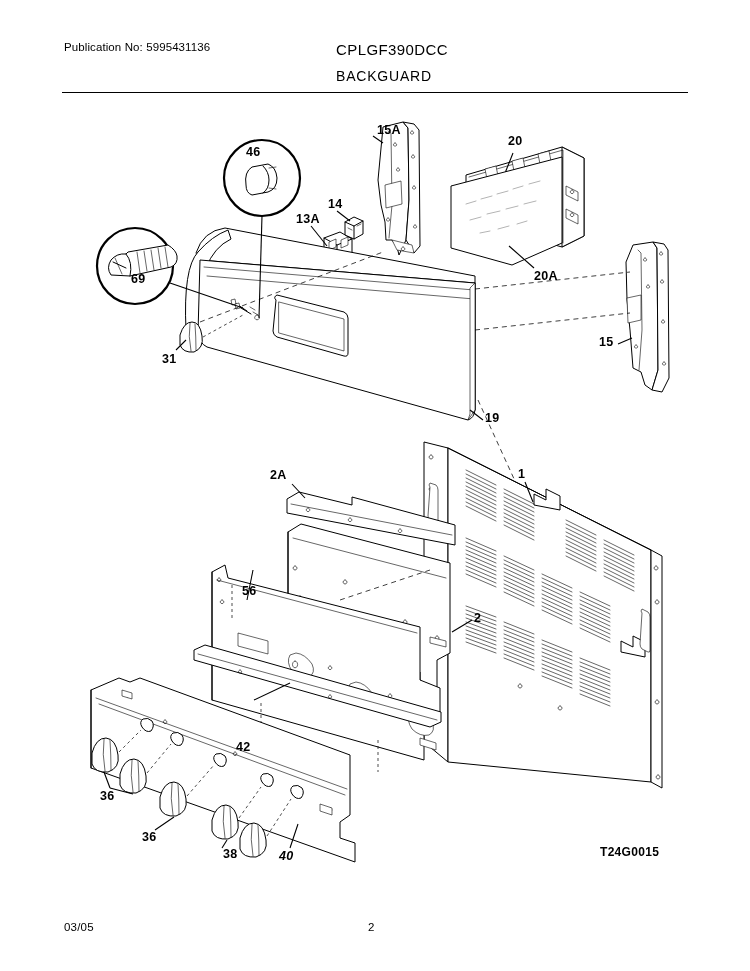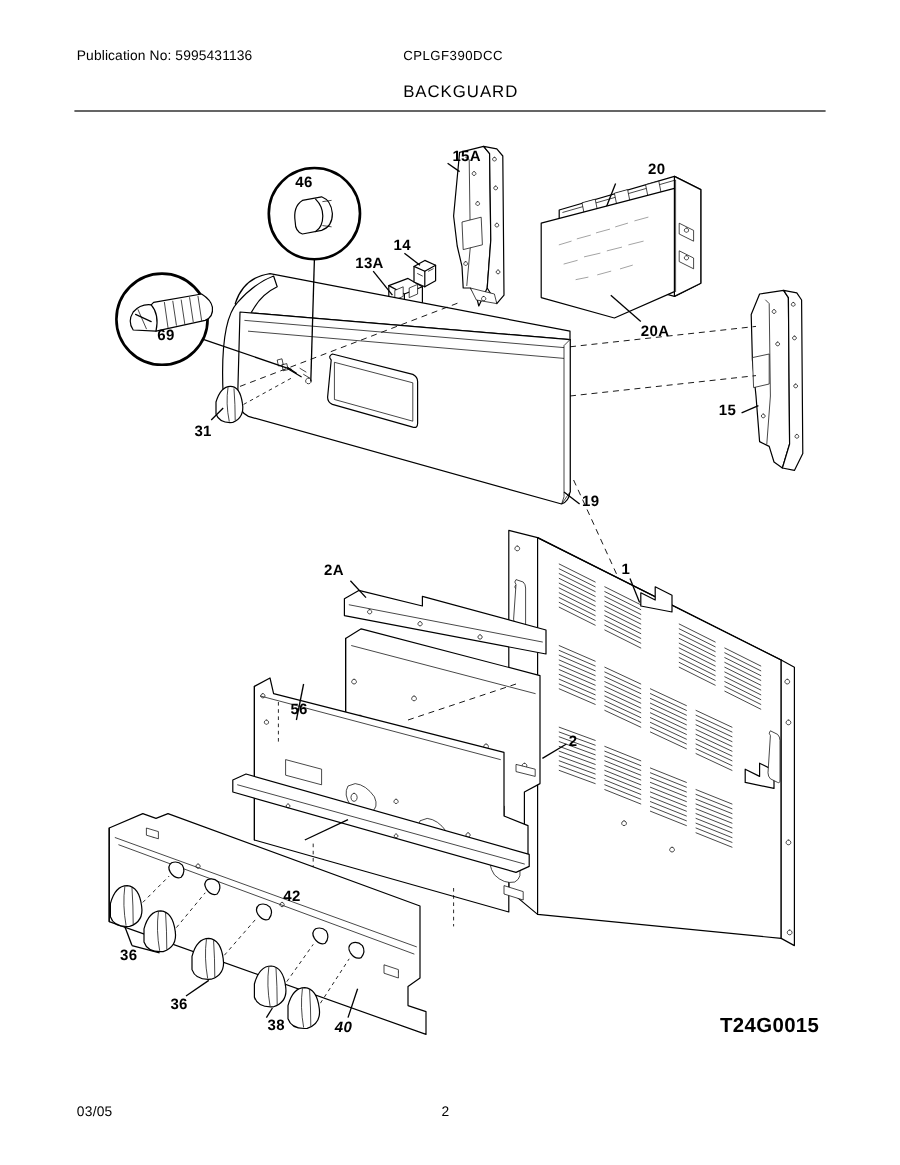--- a/index.html
+++ b/index.html
@@ -27,21 +27,21 @@
     left: 64px;
     top: 41px;
     font-size: 11.5px;
     letter-spacing: 0.1px;
     white-space: nowrap;
   }
   .hdr-model {
     position: absolute;
     left: 336px;
     top: 41px;
-    font-size: 11px;
+    font-size: 15px;
     letter-spacing: 0.4px;
     white-space: nowrap;
   }
   .hdr-title {
     position: absolute;
     left: 336px;
     top: 68px;
     font-size: 14px;
     letter-spacing: 0.8px;
     white-space: nowrap;
@@ -65,21 +65,21 @@
   .ftr-page {
     position: absolute;
     left: 368px;
     top: 921px;
     font-size: 11.5px;
   }
   .dwg-no {
     position: absolute;
     left: 600px;
     top: 845px;
-    font-size: 17px;
+    font-size: 12px;
     font-weight: bold;
     letter-spacing: 0.3px;
   }
   
   svg.art {
     position: absolute;
     left: 0;
     top: 0;
     width: 750px;
     height: 971px;
@@ -571,21 +571,21 @@
       <path class="lead" d="M222,848 L227,840"></path>
       <path class="lead" d="M290,848 L298,824"></path>
     </g>
   </svg>
 
   <div class="num" style="left:246px; top:145px;">46</div>
   <div class="num" style="left:131px; top:272px;">69</div>
   <div class="num" style="left:296px; top:212px;">13A</div>
   <div class="num" style="left:328px; top:197px;">14</div>
   <div class="num" style="left:344px; top:123px;margin-left:33px;">15A</div>
-  <div class="num" style="left:540px; top:134px;">20</div>
+  <div class="num" style="left:508px; top:134px;">20</div>
   <div class="num" style="left:534px; top:269px;">20A</div>
   <div class="num" style="left:599px; top:335px;">15</div>
   <div class="num" style="left:485px; top:411px;">19</div>
   <div class="num" style="left:162px; top:352px;">31</div>
   <div class="num" style="left:270px; top:468px;">2A</div>
   <div class="num" style="left:518px; top:467px;">1</div>
   <div class="num" style="left:242px; top:584px;">56</div>
   <div class="num" style="left:474px; top:611px;">2</div>
   <div class="num" style="left:236px; top:702px;margin-top:38px;">42</div>
   <div class="num" style="left:100px; top:789px;">36</div>

